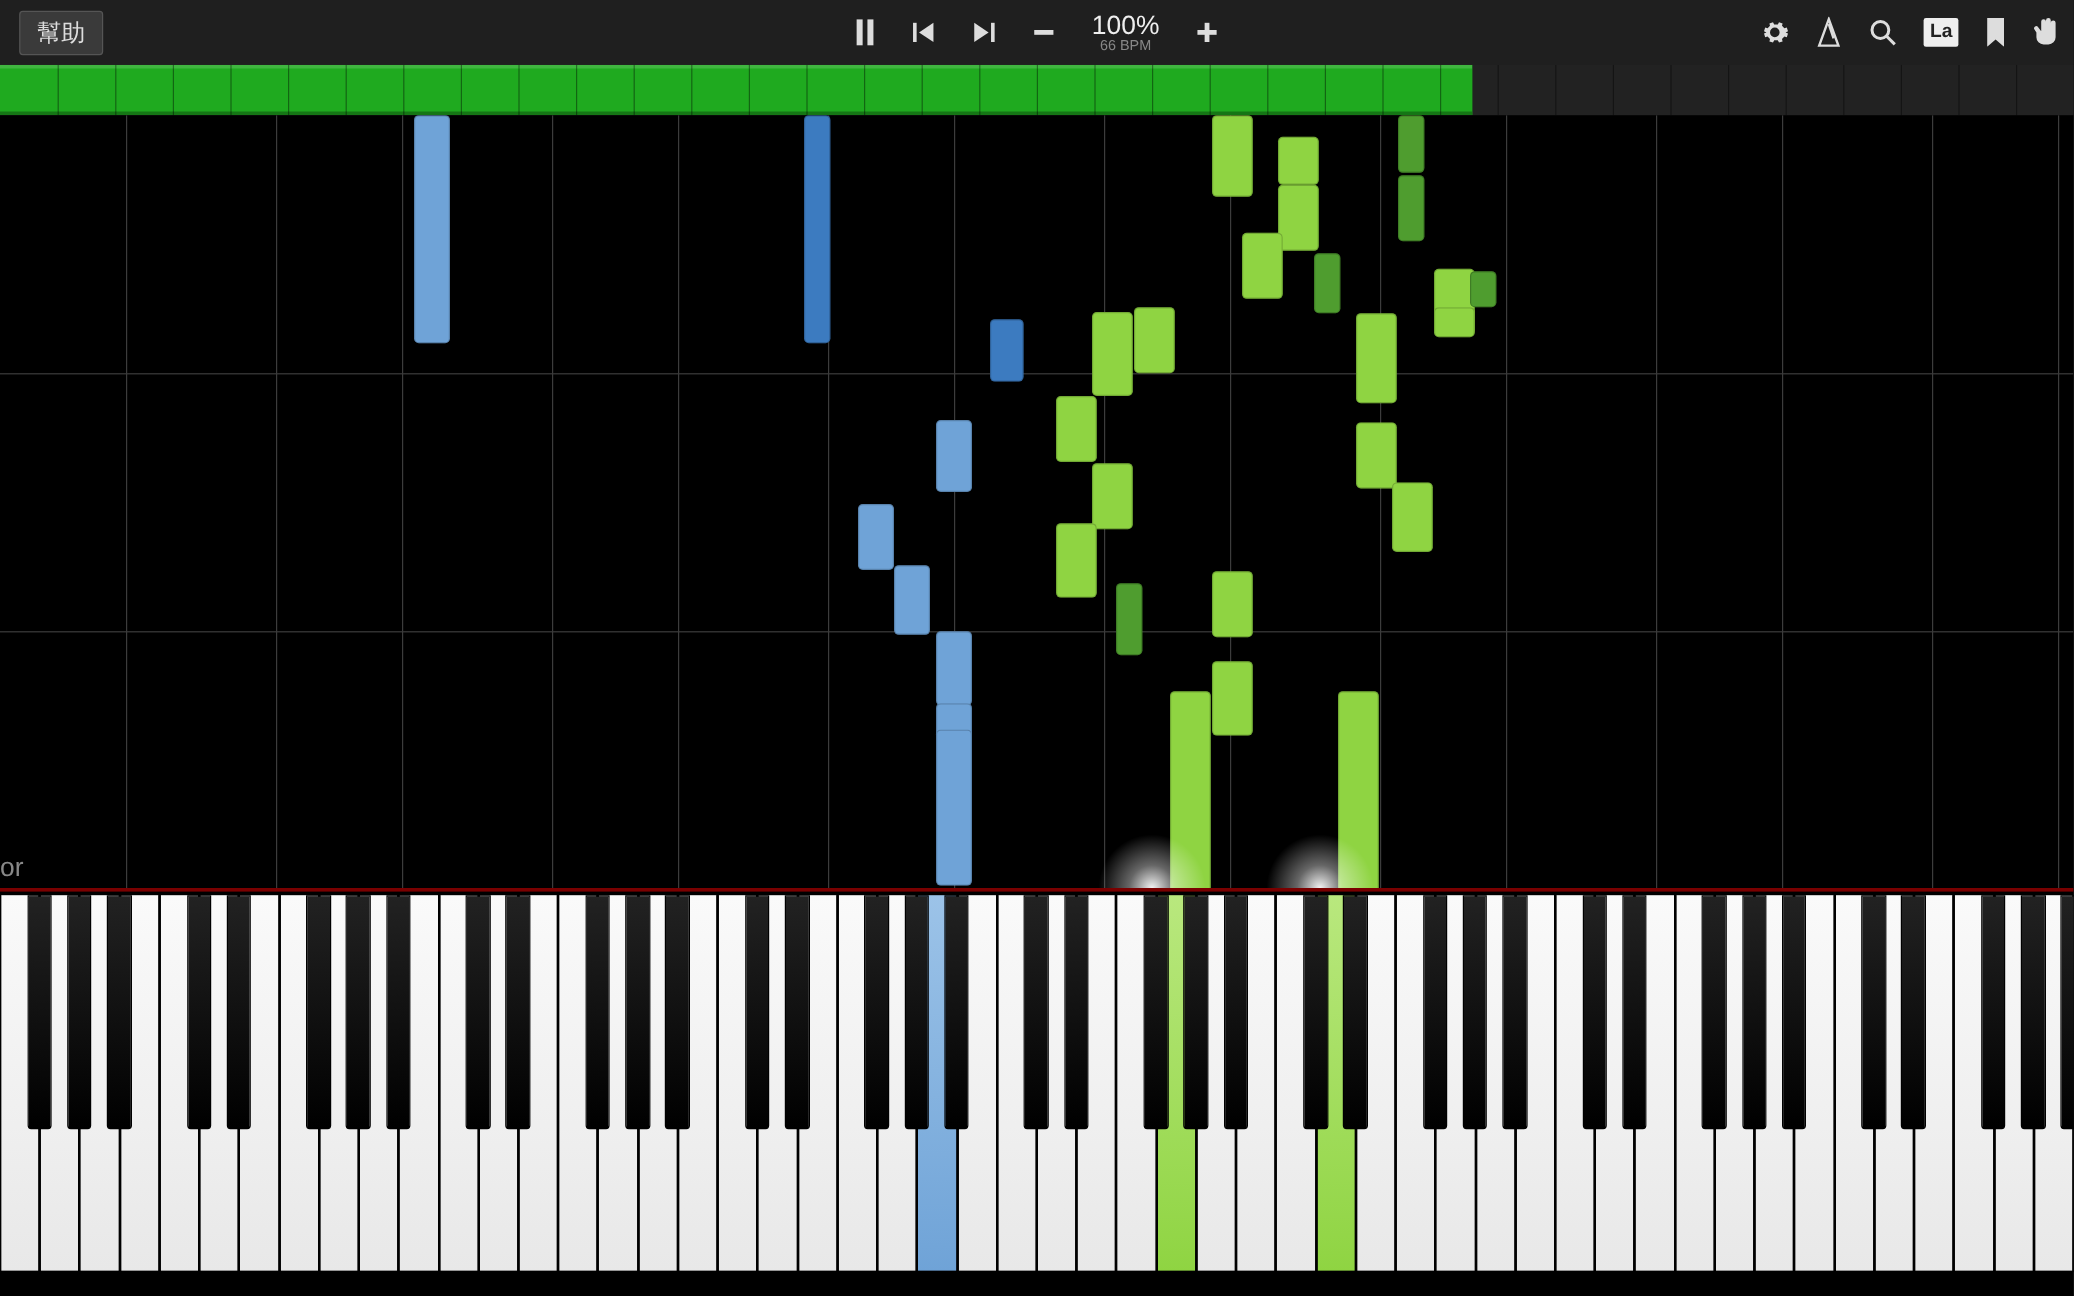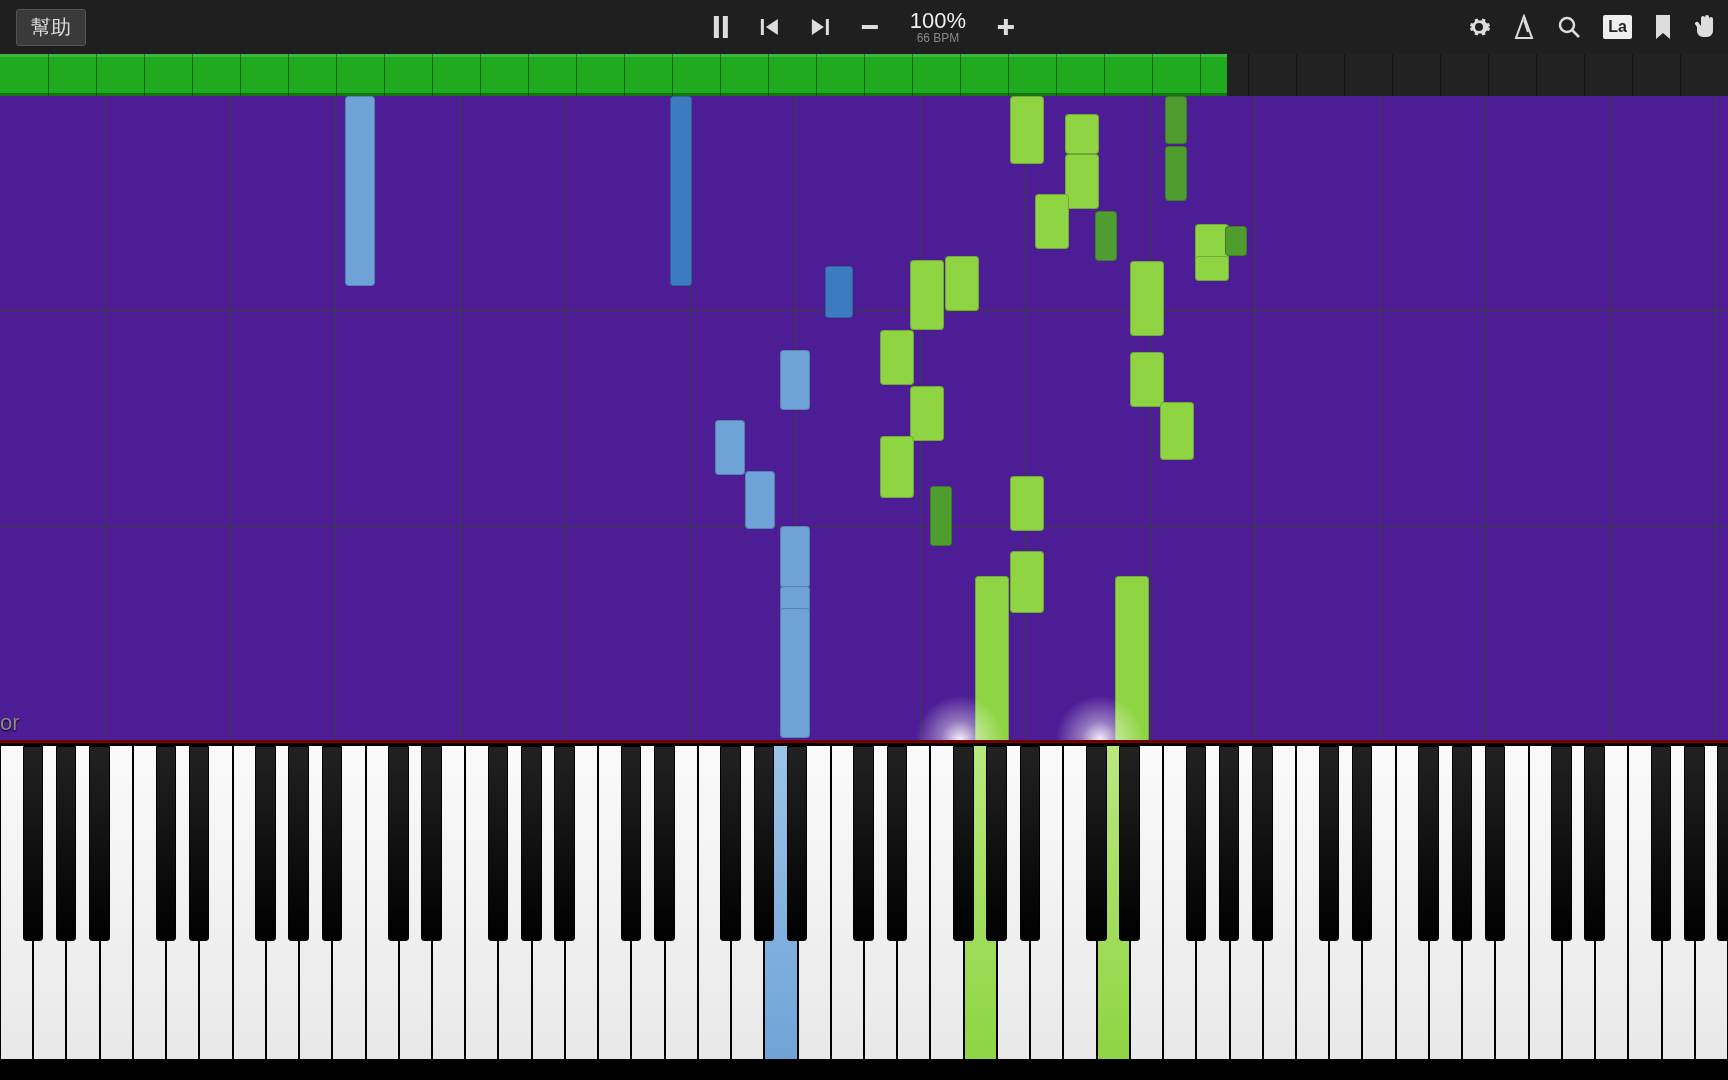--- a/index.html
+++ b/index.html
@@ -54,21 +54,21 @@
     background:#1faa1f; height:100%;
     box-shadow: inset 0 -3px 0 rgba(0,0,0,.3), inset 0 3px 0 rgba(255,255,255,.15);
   }
   .progress-tick {
     position:absolute; top:54px; height:42px; width:1px; background:rgba(0,0,0,.4);
   }
 
   
   .notefall {
     position:absolute; top:96px; left:0; right:0; bottom:340px;
-    background:#4c1d95;
+    background:#000000;
     overflow:hidden;
   }
   .vline { position:absolute; top:0; bottom:0; width:1px; background:#3c3c3c; }
   .hline { position:absolute; left:0; right:0; height:1px; background:#3c3c3c; }
   .note {
     position:absolute; border-radius:4px;
   }
   .note.blue-light { background:#6fa3d7; box-shadow: inset 0 0 0 1px rgba(0,0,0,.2); }
   .note.blue-dark  { background:#3c7bc0; box-shadow: inset 0 0 0 1px rgba(0,0,0,.2); }
   .note.green-light{ background:#8fd442; box-shadow: inset 0 0 0 1px rgba(0,0,0,.2); }

